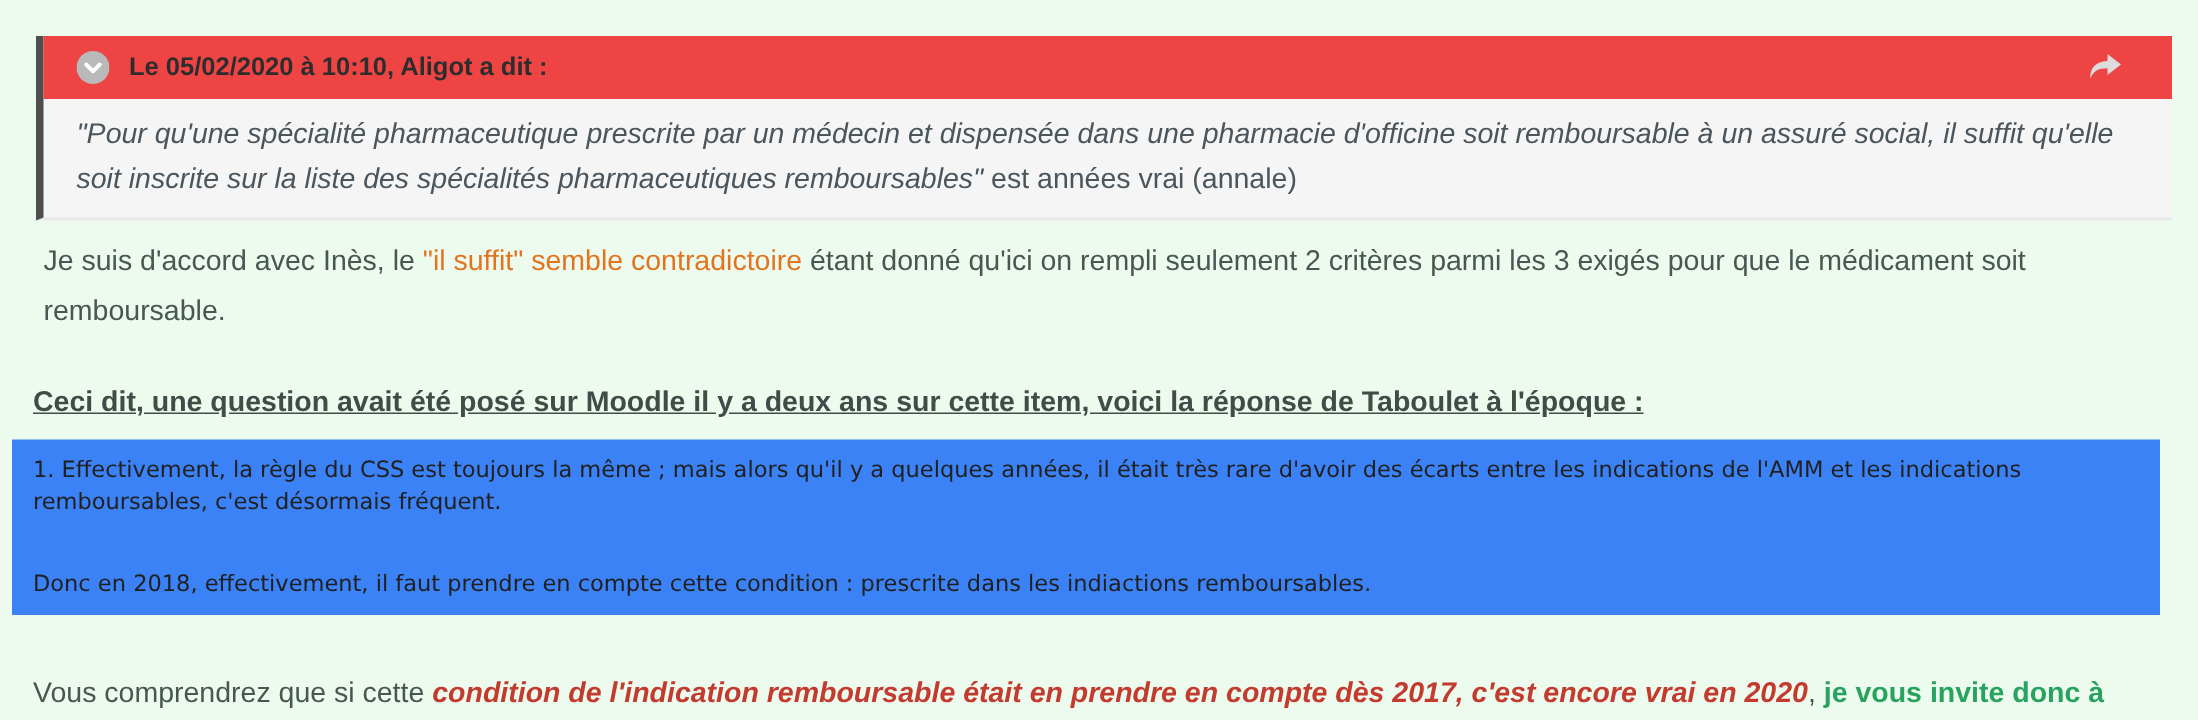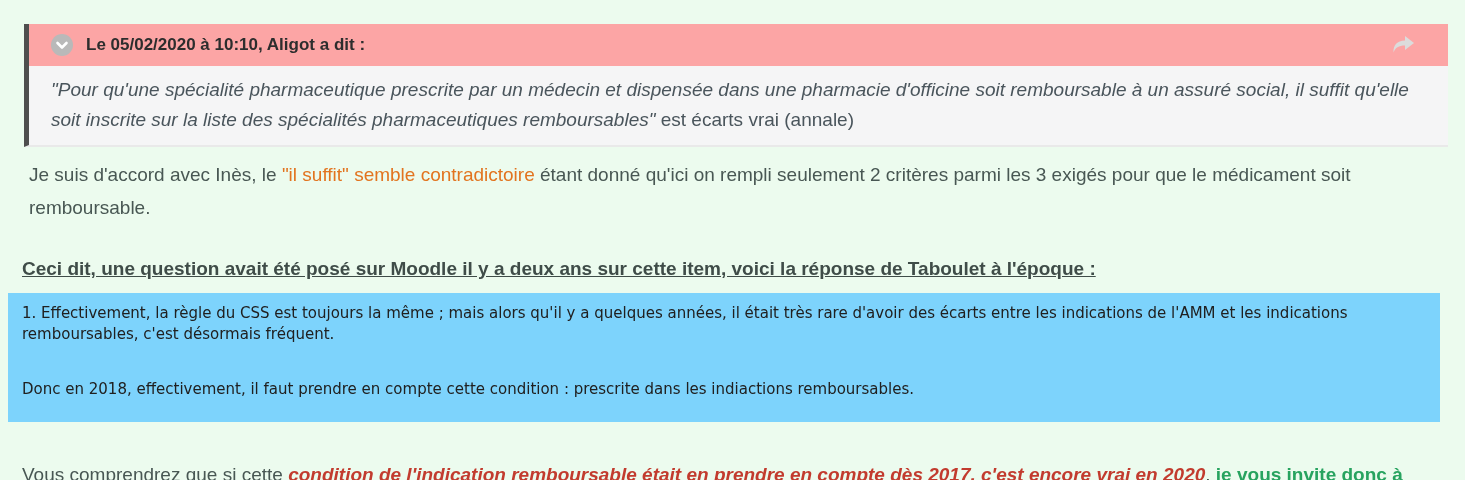--- a/index.html
+++ b/index.html
@@ -15,21 +15,21 @@
 
     
     .quote-block {
       margin: 24px 17px 0 24px;
       border-left: 5px solid #4e4e4e;
       border-bottom: 2px solid #e9e9e9;
       background: #f5f5f6;
     }
     .quote-header {
       position: relative;
-      background: #fca5a5;
+      background: #ef4444;
       height: 42px;
       display: flex;
       align-items: center;
       padding: 0 16px 0 22px;
     }
     .collapse-btn {
       width: 22px; height: 22px;
       margin-right: 13px;
       display: inline-flex;
       cursor: pointer;
@@ -70,22 +70,22 @@
       font-size: 19px;
       line-height: 24px;
       font-weight: bold;
       text-decoration: underline;
       color: #3f4c48;
     }
 
     
     .inset-box {
       margin: 12px 25px 0 8px;
-      background: #7dd3fc;
-      padding: 10px 14px 22px 14px;
+      background: #3b82f6;
+      padding: 10px 14px 10px 14px;
       font-family: "DejaVu Sans", sans-serif;
       font-size: 15px;
       line-height: 21px;
       color: #202020;
     }
     .inset-box p { margin: 0; }
     .inset-box p + p { margin-top: 34px; }
 
     .para-2 { margin-top: 36px; }
 
@@ -108,21 +108,21 @@
         </svg>
       </span>
       <span class="quote-title">Le 05/02/2020 à 10:10, Aligot a dit :</span>
       <span class="share-btn">
         <svg width="26" height="22" viewBox="0 0 26 22">
           <path d="M15 2 L24 9 L15 16 L15 11.5 C8.5 11.5 5.5 13.5 3.5 18.5 C3.2 11 7 7 15 6.6 Z" fill="#dcdcdc"></path>
         </svg>
       </span>
     </div>
     <div class="quote-content">
-      <span class="q-italic">"Pour qu'une spécialité pharmaceutique prescrite par un médecin et dispensée dans une pharmacie d'officine soit remboursable à un assuré social, il suffit qu'elle soit inscrite sur la liste des spécialités pharmaceutiques remboursables"</span><span> est écarts vrai (annale)</span>
+      <span class="q-italic">"Pour qu'une spécialité pharmaceutique prescrite par un médecin et dispensée dans une pharmacie d'officine soit remboursable à un assuré social, il suffit qu'elle soit inscrite sur la liste des spécialités pharmaceutiques remboursables"</span><span> est années vrai (annale)</span>
     </div>
   </blockquote>
 
   <p class="para para-1">
     <span>Je suis d'accord avec Inès, le </span><span class="hl-orange" id="hl-orange" style="color: rgb(226, 116, 31);">"il suffit" semble contradictoire</span><span> étant donné qu'ici on rempli seulement 2 critères parmi les 3 exigés pour que le médicament soit remboursable.</span>
   </p>
 
   <p class="section-heading">Ceci dit, une question avait été posé sur Moodle il y a deux ans sur cette item, voici la réponse de Taboulet à l'époque :</p>
 
   <div class="inset-box">

